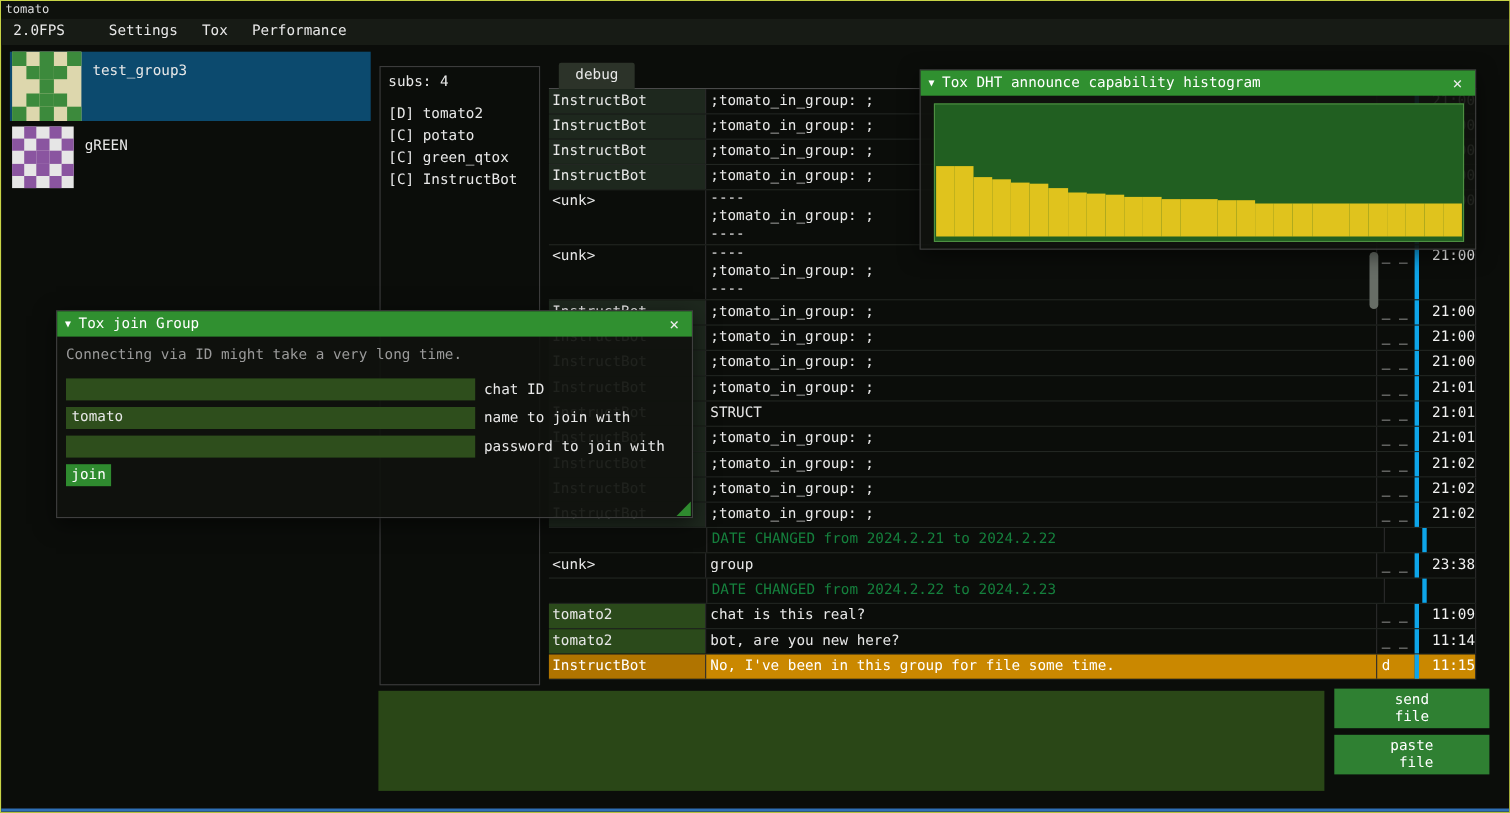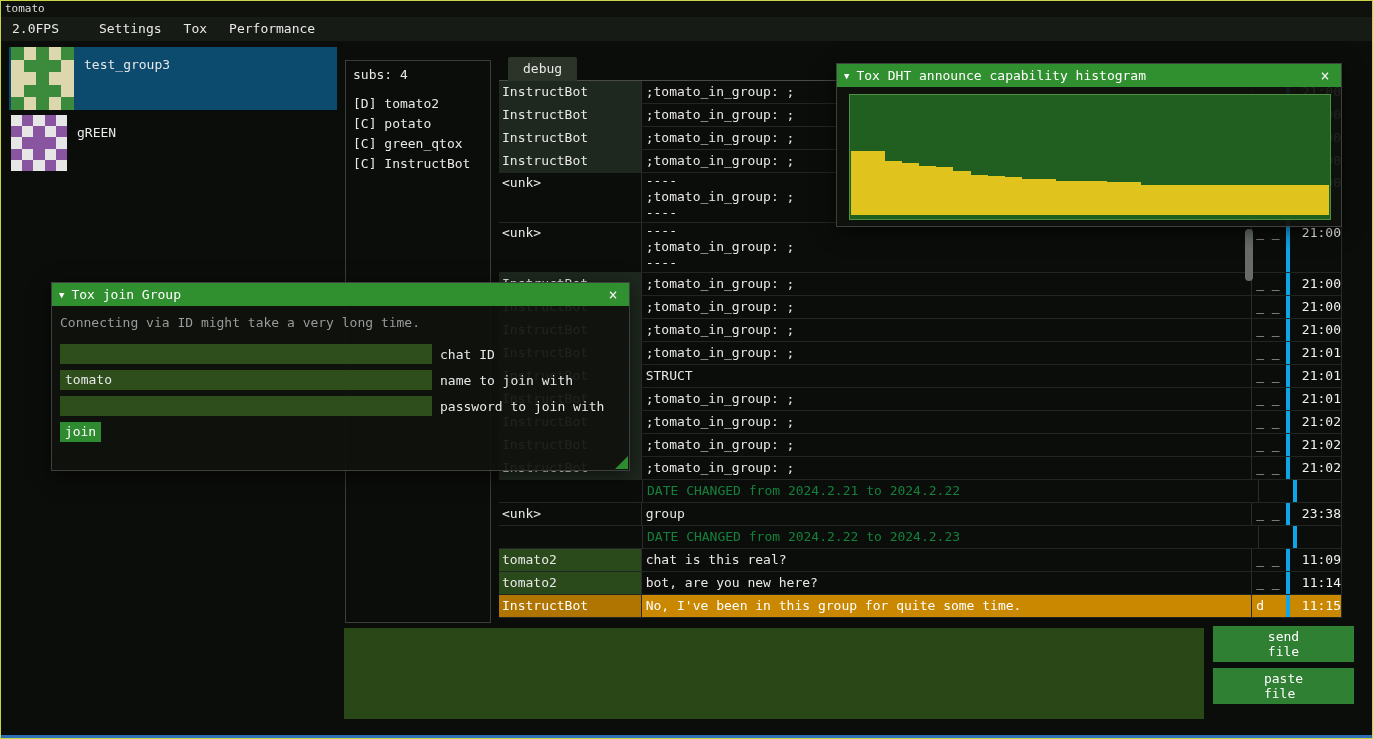--- a/index.html
+++ b/index.html
@@ -39,21 +39,21 @@
   .c-name.shade{background:#1e281e}
   .c-name.green{background:#2b4a1b}
   .crow.orange .c-name{background:#b07400;color:#fff}
   .crow.orange .c-msg,.crow.orange .c-flags,.crow.orange .c-time{background:#ca8800;color:#fff}
   .date-text{color:#15803d}
   .chat-scrollbar{position:absolute;left:746px;top:173px;width:8px;height:52px;background:#676d66;border-radius:4px;z-index:5}
 
   .composer{position:absolute;left:343px;top:627px;width:860px;height:91px;background:#2a4717;border:none;resize:none;outline:none;
             color:#e8e8e8;font-family:inherit;font-size:13px;padding:6px}
   .btn{position:absolute;left:1212px;width:141px;height:36px;background:#2f8032;color:#fff;display:flex;align-items:center;justify-content:center;
-       white-space:pre-line;text-align:left;line-height:15px}
+       white-space:pre-line;text-align:right;line-height:15px}
   #btn-send{top:625px}
   #btn-paste{top:667px}
 
   .window{position:absolute;background:rgba(16,18,14,0.93);border:1px solid #3f3f3f;box-shadow:0 5px 18px rgba(0,0,0,0.55);z-index:10}
   #hist-window{left:835px;top:62px;width:506px;height:164px}
   #join-window{left:50px;top:281px;width:579px;height:189px}
   .win-title{height:23px;background:#309030;display:flex;align-items:center;gap:7px;padding:0 7px;color:#fff}
   .collapse-icon{font-size:9px;color:#fff}
   .win-close{margin-left:auto;color:#eee;font-size:15px;width:18px;height:18px;display:flex;align-items:center;justify-content:center}
 
@@ -283,21 +283,21 @@
           <div class="c-time">11:09</div>
         </div>
         <div class="crow">
           <div class="c-name green">tomato2</div>
           <div class="c-msg">bot, are you new here?</div>
           <div class="c-flags">_ _</div>
           <div class="c-time">11:14</div>
         </div>
         <div class="crow orange">
           <div class="c-name orange">InstructBot</div>
-          <div class="c-msg">No, I've been in this group for quite some time.</div>
+          <div class="c-msg">No, I've been in this group for file some time.</div>
           <div class="c-flags">d</div>
           <div class="c-time">11:15</div>
         </div>
       </div>
     <div class="chat-scrollbar"></div>
   </div>
 
   <textarea class="composer" style=""></textarea>
   <div class="btn" id="btn-send">send
 file</div>

